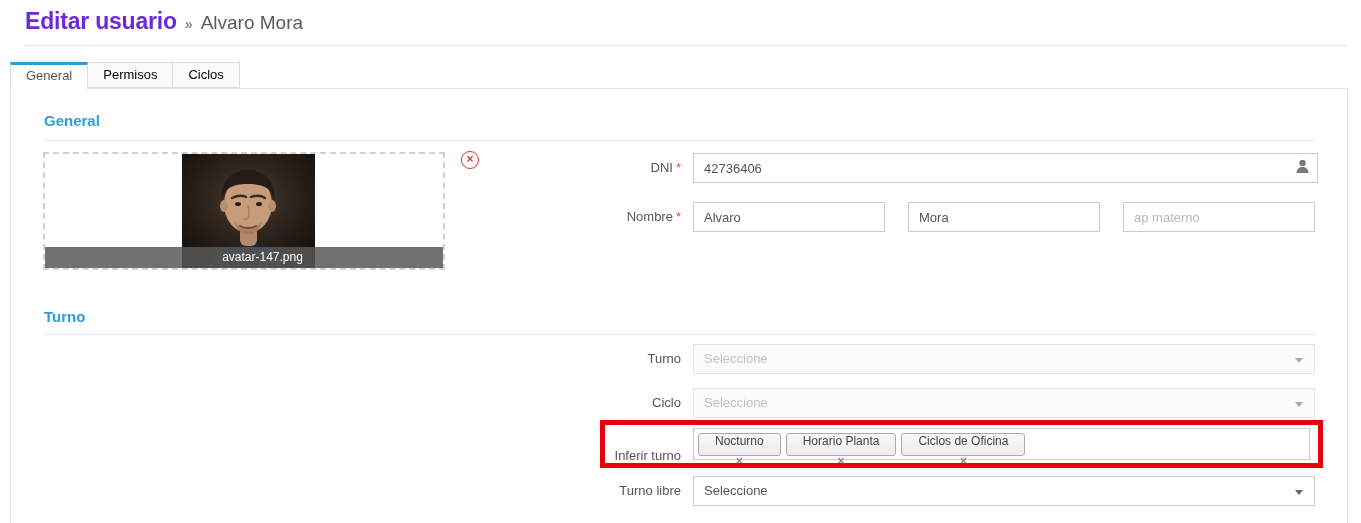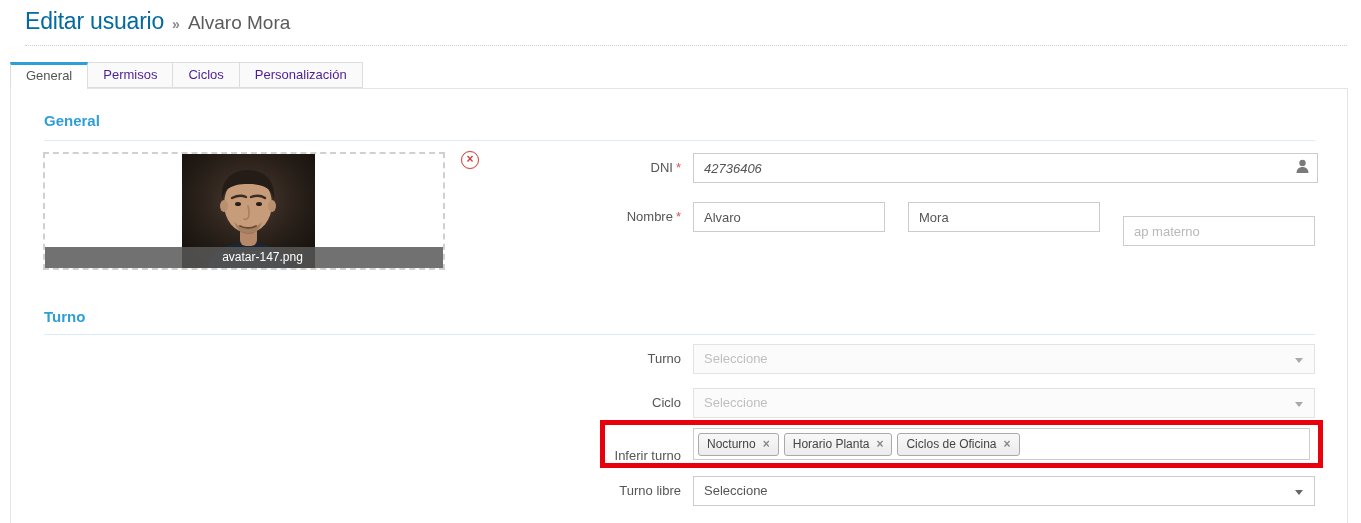--- a/index.html
+++ b/index.html
@@ -1,28 +1,28 @@
 <!DOCTYPE html>
 <html><head>
 <meta charset="utf-8">
 <style>
   * { margin:0; padding:0; box-sizing:border-box; }
   html,body { width:1361px; height:523px; background:#fff; overflow:hidden; }
   body { font-family:"Liberation Sans","DejaVu Sans",sans-serif; position:relative; color:#555; }
 
   
   .page-title { position:absolute; left:25px; top:8px; display:flex; align-items:baseline; gap:8px; }
-  .page-title .main { font-size:23px; font-weight:400; color:#0369a1; letter-spacing:-0.2px; }
+  .page-title .main { font-size:23px; font-weight:700; color:#6d28d9; letter-spacing:-0.2px; }
   .page-title .crumb-sep { font-size:14px; color:#8a8a8a; font-weight:700; }
   .page-title .crumb-name { font-size:19px; color:#5b5b5b; }
   .header-divider { position:absolute; left:25px; width:1322px; top:45px; border-top:1px dotted #cfcfcf; }
 
   
   .tabs { position:absolute; left:10px; top:62px; display:flex; z-index:3; }
-  .tab { height:26px; line-height:24px; padding:0 15px; font-size:13px; color:#4c1d95;
+  .tab { height:26px; line-height:24px; padding:0 15px; font-size:13px; color:#000000;
          background:#fafafa; border:1px solid #ddd; margin-left:-1px; cursor:pointer; }
   .tab:first-child { margin-left:0; }
   .tab.active { background:#fff; color:#555; border-top:3px solid #2d9fd6; border-bottom:none;
                 height:27px; line-height:22px; position:relative; z-index:4; }
 
   
   .panel { position:absolute; left:10px; top:88px; width:1338px; height:460px;
            border:1px solid #e4e4e4; background:#fff; }
 
   .section-heading { position:absolute; left:44px; font-size:15px; font-weight:700; color:#2d9fd6; }
@@ -53,42 +53,41 @@
   .fselect.disabled { background:#fbfbfb; border-color:#e3e3e3; color:#bfbfbf; }
   .fselect .arrow { position:absolute; right:11px; top:13px; width:0; height:0;
                     border-left:4px solid transparent; border-right:4px solid transparent;
                     border-top:5px solid #666; }
   .fselect.disabled .arrow { border-top-color:#aaa; }
 
   .multiselect { position:absolute; left:693px; top:428px; width:617px; height:32px;
                  border:1px solid #ccc; background:#fff; display:flex; align-items:center;
                  padding:0 4px; gap:5px; cursor:text; }
   .tag { height:23px; border:1px solid #aaa; border-radius:3px;
-         background:linear-gradient(#f8f8f8,#ececec); padding:0 8px; font-size:12px; color:#444;
-         display:flex; align-items:center; gap:7px; white-space:nowrap; }
+         background:linear-gradient(#f8f8f8,#ececec); padding:0 16px; font-size:12px; color:#444;
+         display:flex; align-items:center; gap:7px; white-space:nowrap;flex-direction:column; }
   .tag-x { color:#888; font-weight:700; font-size:12px; cursor:pointer; line-height:1; }
 
   .highlight-box { position:absolute; left:600px; top:420px; width:723px; height:48px;
                    border:5px solid #e8000d; z-index:5; pointer-events:none; }
 </style>
 </head>
 <body>
 
 <div class="page-title">
   <span class="main">Editar usuario</span>
   <span class="crumb-sep">»</span>
   <span class="crumb-name">Alvaro Mora</span>
 </div>
 <div class="header-divider"></div>
 
 <div class="tabs">
   <div class="tab active">General</div>
   <div class="tab">Permisos</div>
   <div class="tab">Ciclos</div>
-  <div class="tab">Personalización</div>
 </div>
 
 <div class="panel"></div>
 
 <div class="section-heading" style="top:112px;">General</div>
 <div class="section-line" style="top:140px;"></div>
 
 <div class="dropzone">
   <div class="avatar-wrap">
     <svg width="133" height="114" viewBox="0 0 133 114" xmlns="http://www.w3.org/2000/svg">
@@ -127,34 +126,34 @@
   </div>
   <div class="file-bar">avatar-147.png</div>
 </div>
 <div class="remove-btn">
   <span>×</span>
 </div>
 
 <div class="flabel" style="top:153px;">
   <span>DNI</span><span class="req">*</span>
 </div>
-<input class="tinput" style="left: 693px; top: 153px; width: 625px; padding-right: 26px; font-style: italic;" value="42736406">
+<input class="tinput" style="left: 693px; top: 153px; width: 625px; padding-right: 26px;" value="42736406">
 <span class="user-icon">
   <svg width="13" height="15" viewBox="0 0 13 15" xmlns="http://www.w3.org/2000/svg">
     <circle cx="6.5" cy="4" r="3.2" fill="#7a7a7a"></circle>
     <path d="M0.5 14 C0.5 9.5 4 8 6.5 8 C9 8 12.5 9.5 12.5 14 Z" fill="#7a7a7a"></path>
   </svg>
 </span>
 
 <div class="flabel" style="top:202px;">
   <span>Nombre</span><span class="req">*</span>
 </div>
 <input class="tinput" style="left: 693px; top: 202px; width: 192px;" value="Alvaro">
 <input class="tinput" style="left: 908px; top: 202px; width: 192px;" value="Mora">
-<input class="tinput" style="left: 1123px; top: 216px; width: 192px;" placeholder="ap materno">
+<input class="tinput" style="left: 1123px; top: 202px; width: 192px;" placeholder="ap materno">
 
 <div class="section-heading" style="top:308px;">Turno</div>
 <div class="section-line" style="top:334px;"></div>
 
 <div class="flabel" style="top:344px;">
   <span>Turno</span>
 </div>
 <div class="fselect disabled" style="top:344px;">
   <span>Seleccione</span>
   <span class="arrow"></span>

